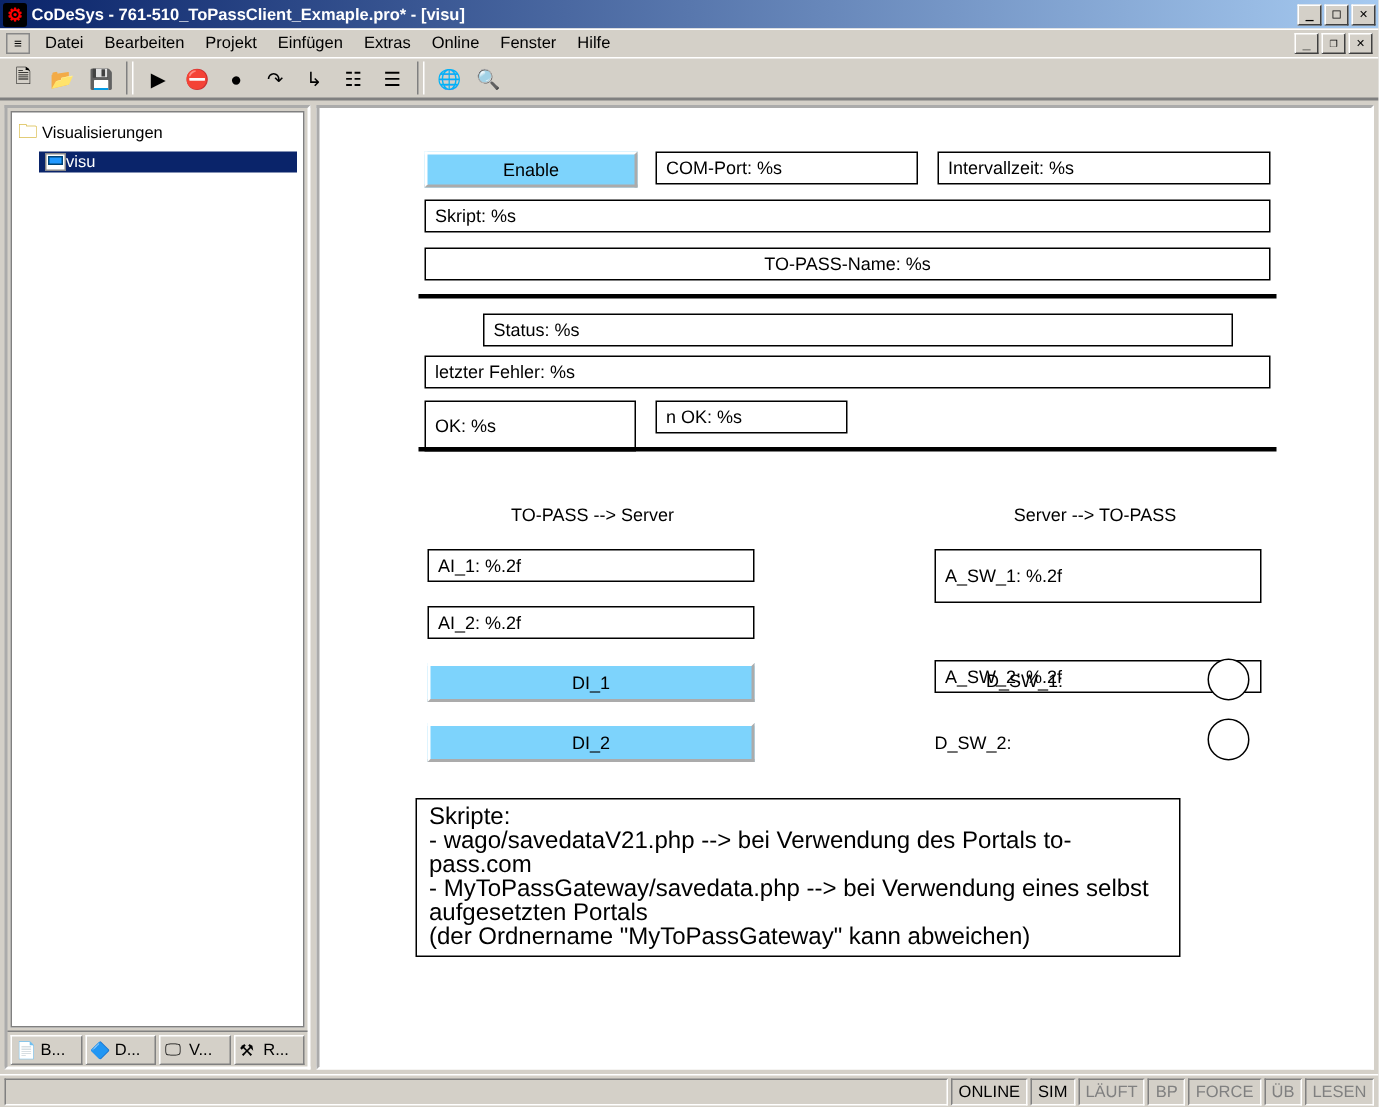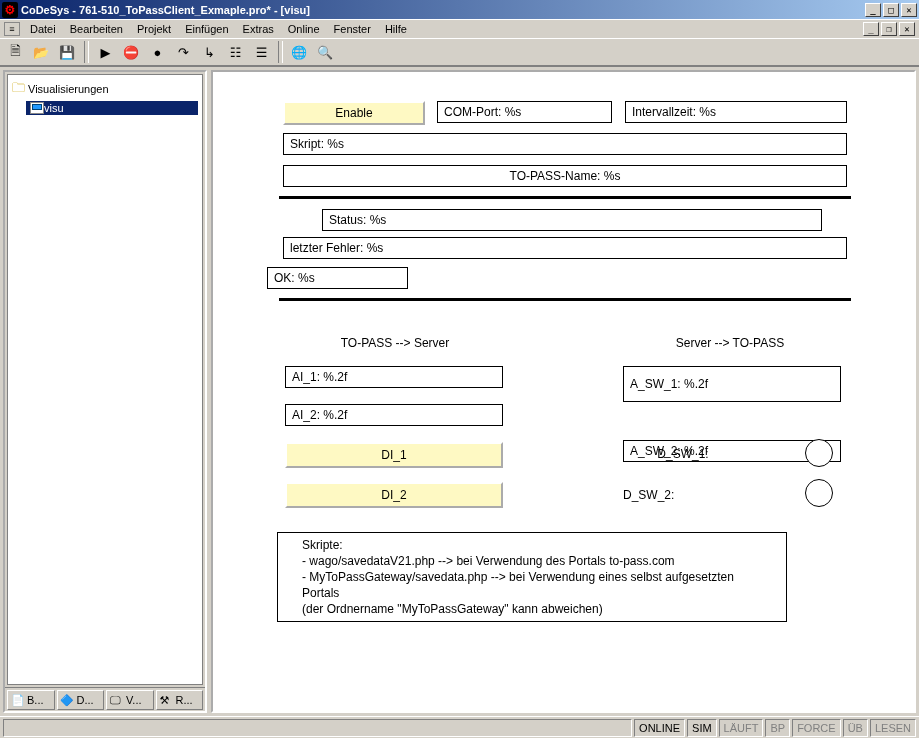--- a/index.html
+++ b/index.html
@@ -126,36 +126,36 @@
   }
   .canvas-inner { position:absolute; inset:2px; background:#fff; }
 
   .box {
     position:absolute; border:1px solid #000; background:#fff;
     padding:2px 6px; display:flex; align-items:center;
     font-size:12px;
   }
   .btn3d {
     position:absolute;
-    background:#fef9c3;
+    background:#7dd3fc;
     border:2px outset #fff;
     display:flex; align-items:center; justify-content:center;
     font-size:12px;
   }
   .hr-thick {
     position:absolute; height:3px; background:#000;
   }
   .label {
     position:absolute; font-size:12px; text-align:center;
   }
   .circle {
     position:absolute; width:28px; height:28px; border:1px solid #000; border-radius:50%; background:#fff;
   }
   .note-box {
-    position:absolute; border:1px solid #000; padding:4px 24px; font-size:12px; line-height:16px;
+    position:absolute; border:1px solid #000; padding:4px 8px; font-size:16px; line-height:16px;
   }
 
   
   .statusbar {
     height:22px;
     border-top:1px solid #fff;
     display:flex; align-items:center; padding:2px 3px; gap:2px;
     background:#d4d0c8;
   }
   .statusbar .well {
@@ -268,22 +268,25 @@
         </div>
 
       <div class="hr-thick" style="left:64px; top:122px; width:572px;"></div>
 
       <div class="box" style="left:68px; top:135px; width:500px; height:22px;margin-left:39px;">
           <span>Status: %s</span>
         </div>
       <div class="box" style="left:68px; top:163px; width:564px; height:22px;">
           <span>letzter Fehler: %s</span>
         </div>
-      <div class="box" style="left:52px; top:193px; width:141px; height:22px;">
+      <div class="box" style="left:68px; top:193px; width:141px; height:34px;">
           <span>OK: %s</span>
+        </div>
+      <div class="box" style="left:222px; top:193px; width:128px; height:22px;">
+          <span>n OK: %s</span>
         </div>
 
       <div class="hr-thick" style="left:64px; top:224px; width:572px;"></div>
 
       <div class="label" style="left:85px; top:262px; width:190px;">TO-PASS --&gt; Server</div>
       <div class="label" style="left:420px; top:262px; width:190px;">Server --&gt; TO-PASS</div>
 
       <div class="box" style="left:70px; top:292px; width:218px; height:22px;">
           <span>AI_1: %.2f</span>
         </div>

